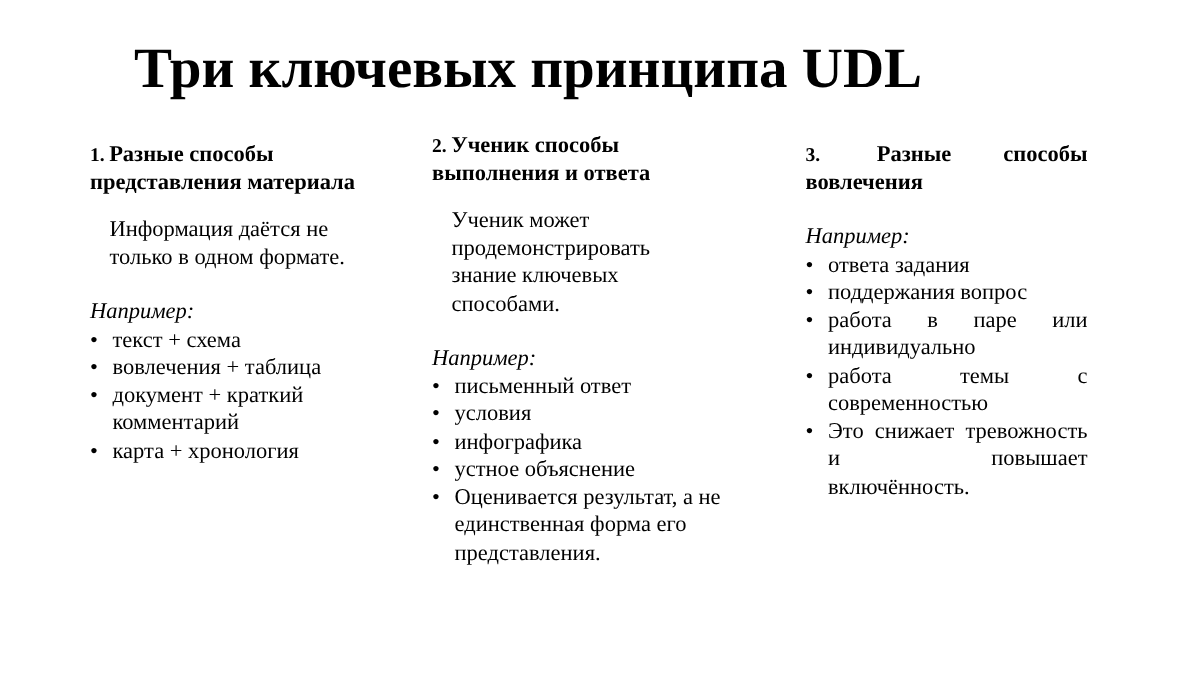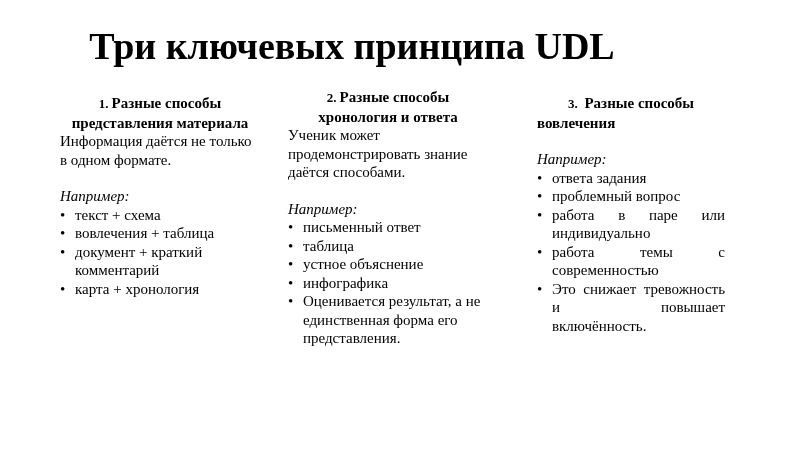--- a/index.html
+++ b/index.html
@@ -30,28 +30,27 @@
       position: absolute;
       font-size: 15px;
       line-height: 18.5px;
     }
     .col-1 { left: 60px; top: 94px; width: 200px; }
     .col-2 { left: 288px; top: 88px; width: 200px; }
     .col-3 { left: 537px; top: 94px; width: 188px; text-align: justify; }
     .heading {
       font-weight: bold;
       margin: 0;
-      text-align: center;
     }
     .heading .num {
       font-size: 13px;
       margin-right: 3px;
     }
     .col-3 .heading { text-align-last: justify; }
-    .desc { margin: 0; }
+    .desc { margin: 13px; }
     .example-label {
       font-style: italic;
       margin: 18px 0 0 0;
     }
     ul.bullets {
       list-style: none;
       margin: 0;
       padding: 0;
     }
     ul.bullets li {
@@ -77,35 +76,35 @@
   <p class="example-label">Например:</p>
   <ul class="bullets">
     <li>текст + схема</li>
     <li>вовлечения + таблица</li>
     <li>документ + краткий комментарий</li>
     <li>карта + хронология</li>
   </ul>
 </div>
 
 <div class="col col-2">
-  <p class="heading"><span class="num">2.</span><span>Разные способы хронология и ответа</span></p>
-  <p class="desc">Ученик может продемонстрировать знание даётся способами.</p>
+  <p class="heading"><span class="num">2.</span><span>Ученик способы выполнения и ответа</span></p>
+  <p class="desc">Ученик может продемонстрировать знание ключевых способами.</p>
   <p class="example-label">Например:</p>
   <ul class="bullets">
     <li>письменный ответ</li>
-    <li>таблица</li>
+    <li>условия</li>
+    <li>инфографика</li>
     <li>устное объяснение</li>
-    <li>инфографика</li>
     <li>Оценивается результат, а не единственная форма его представления.</li>
   </ul>
 </div>
 
 <div class="col col-3">
   <p class="heading"><span class="num">3.</span> <span>Разные способы вовлечения</span></p>
   <p class="example-label">Например:</p>
   <ul class="bullets">
     <li>ответа задания</li>
-    <li>проблемный вопрос</li>
+    <li>поддержания вопрос</li>
     <li>работа в паре или индивидуально</li>
     <li>работа темы с современностью</li>
     <li>Это снижает тревожность и повышает включённость.</li>
   </ul>
 </div>
 
 </body></html>

